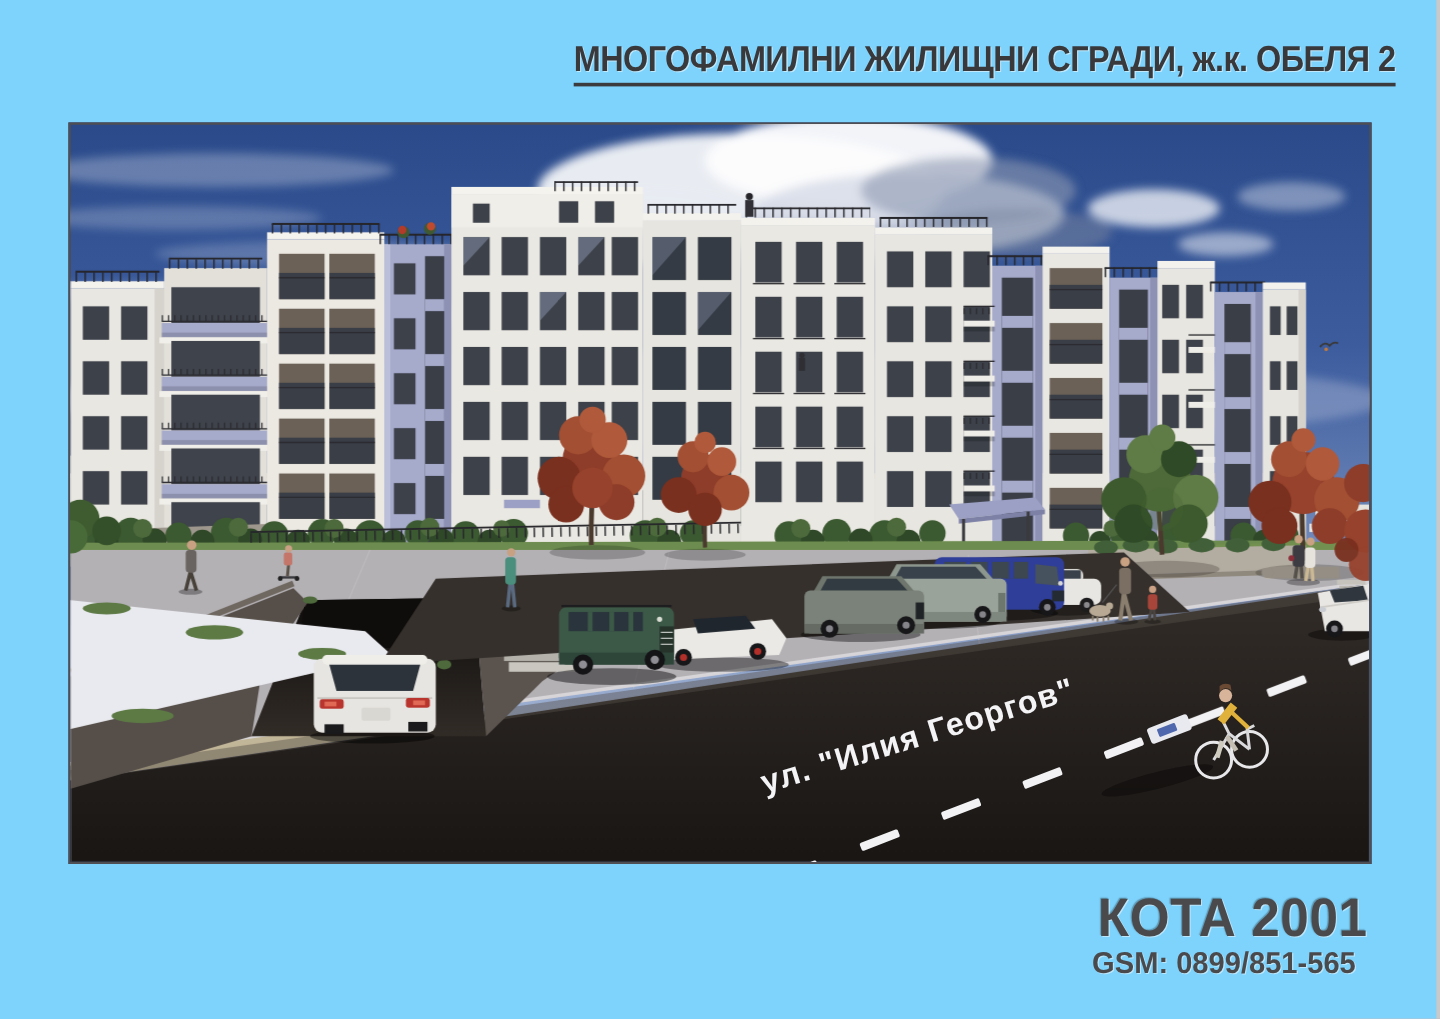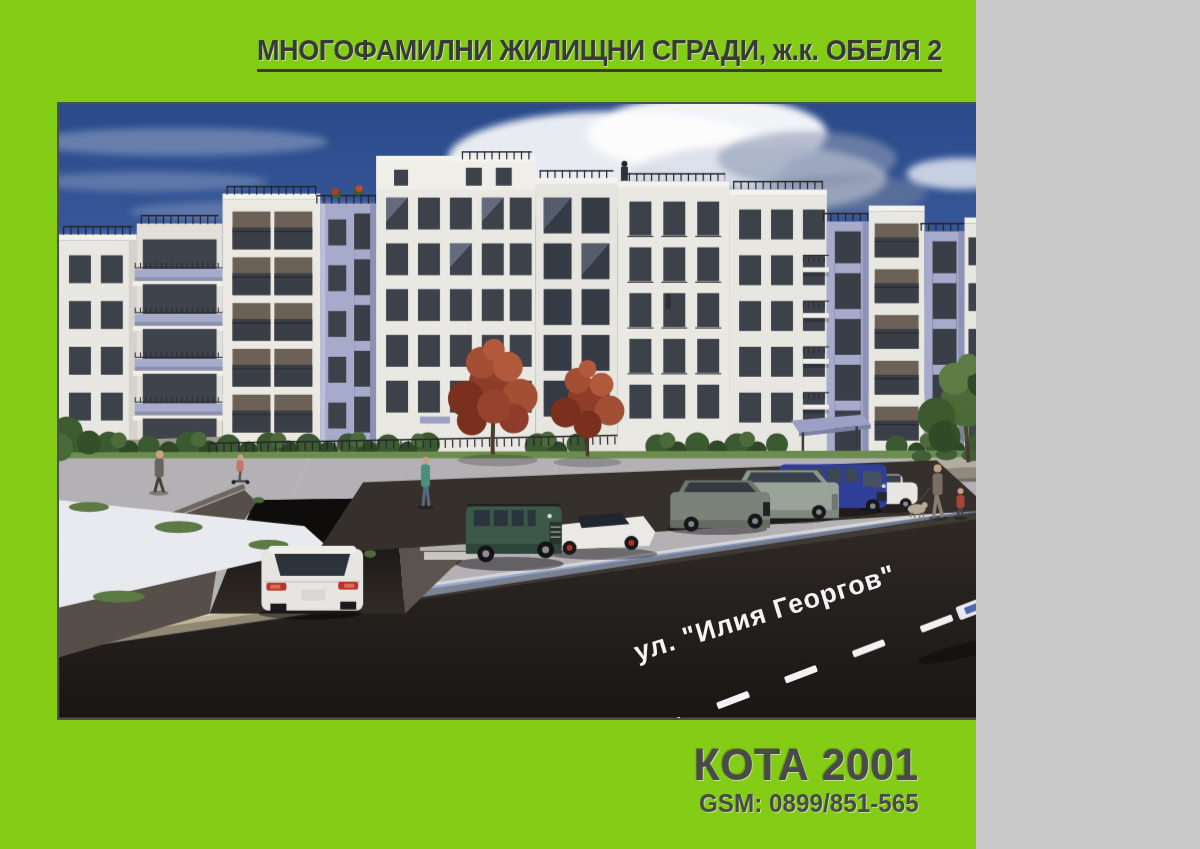--- a/index.html
+++ b/index.html
@@ -1,26 +1,26 @@
 <!DOCTYPE html>
 <html><head>
 <meta charset="utf-8">
 <style>
   html,body{margin:0;padding:0;background:#c9c9c9;}
-  .board{position:relative;width:976px;height:849px;background:#84cc16;
+  .board{position:relative;width:1197px;height:849px;background:#7dd3fc;
          font-family:"Liberation Sans",sans-serif;overflow:hidden;text-decoration:underline;}
   .title{position:absolute;top:33px;right:34px;text-align:right;}
   .title .t{display:inline-block;transform:scaleX(.9);transform-origin:100% 50%;
             font-weight:bold;font-size:30px;letter-spacing:-.5px;color:#39393c;
             padding-bottom:2px;border-bottom:3px solid #3b3b3e;white-space:nowrap;
             text-shadow:1px 1px 0 rgba(250,250,250,.55);}
   .frame{position:absolute;left:57px;top:102px;width:1086px;height:618px;
          border:2px solid #4e4e53;box-sizing:border-box;background:#2a4a8a;}
   .frame svg{display:block;width:100%;height:100%;}
-  .footer{position:absolute;top:742px;right:57px;text-align:right;color:#4a4a4d;}
+  .footer{position:absolute;top:742px;right:57px;text-align:left;color:#4a4a4d;}
   .company{display:block;font-size:45px;font-weight:bold;letter-spacing:.5px;line-height:1.02;
            transform:scaleX(.95);transform-origin:100% 50%;
            text-shadow:1px 1px 0 rgba(250,250,250,.5),-1px -1px 1px rgba(30,30,30,.35);}
   .phone{display:block;font-size:25px;font-weight:bold;margin-top:1px;
          transform:scaleX(.97);transform-origin:100% 50%;
          text-shadow:1px 1px 0 rgba(250,250,250,.5);}
   
   .win{fill:#3d414a}.winB{fill:#353b44}
   .rail{stroke:#26262b;stroke-width:1.5;fill:none}
   .posts{stroke:#26262b;stroke-width:8;stroke-dasharray:1.2 6.2;fill:none}

